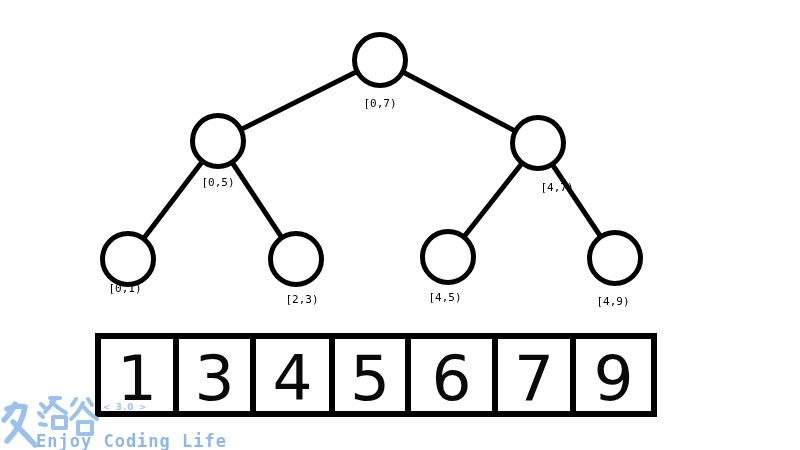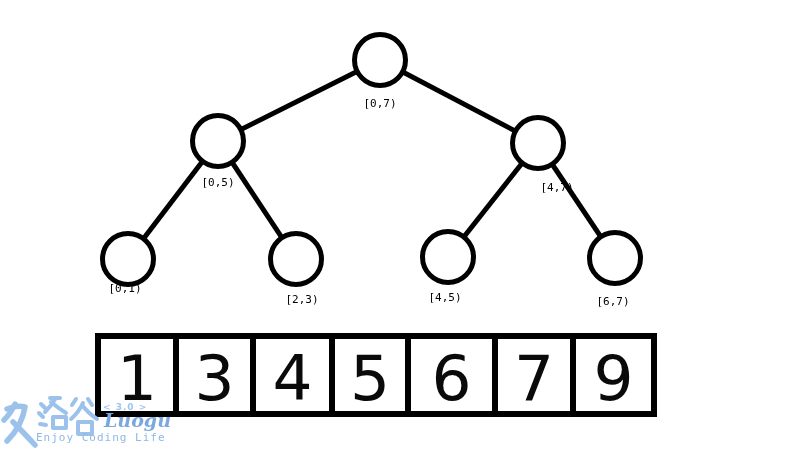--- a/index.html
+++ b/index.html
@@ -59,21 +59,21 @@
   .logo-glyphs{position:absolute;left:0;top:0;}
   .logo-version{
     position:absolute;left:103px;top:10px;font-size:9px;font-weight:bold;
     color:#9fc4f0;letter-spacing:1px;font-family:"DejaVu Sans",sans-serif;white-space:nowrap;
   }
   .logo-name{
     position:absolute;left:104px;top:17px;font-size:19px;font-style:italic;font-weight:bold;
     color:#7aa7e0;font-family:"DejaVu Serif",serif;white-space:nowrap;
   }
   .logo-tagline{
-    position:absolute;left:36px;top:39px;font-size:11px;font-weight:normal;
+    position:absolute;left:36px;top:39px;font-size:17px;font-weight:bold;
     color:#8fb8e8;letter-spacing:1px;font-family:"DejaVu Sans Mono",monospace;white-space:nowrap;
   }
   .sr-only{
     position:absolute;width:1px;height:1px;overflow:hidden;clip:rect(0 0 0 0);
     white-space:nowrap;
   }
 </style>
 </head>
 <body>
 
@@ -97,21 +97,21 @@
   <div class="tree-node n-l1"></div>
   <div class="tree-node n-l2"></div>
   <div class="tree-node n-l3"></div>
 
   <div class="node-label lb-root">[0,7)</div>
   <div class="node-label lb-il">[0,5)</div>
   <div class="node-label lb-ir">[4,7)</div>
   <div class="node-label lb-l0">[0,1)</div>
   <div class="node-label lb-l1">[2,3)</div>
   <div class="node-label lb-l2">[4,5)</div>
-  <div class="node-label lb-l3">[6,7)</div>
+  <div class="node-label lb-l3">[4,9)</div>
 
   <div class="array">
     <div class="cell">1</div>
     <div class="cell">3</div>
     <div class="cell">4</div>
     <div class="cell">5</div>
     <div class="cell">6</div>
     <div class="cell">7</div>
     <div class="cell">9</div>
   </div>
@@ -140,17 +140,16 @@
           <path d="M76,7 L72,13"></path>
           <path d="M88,7 L92,13"></path>
           <path d="M83,11 Q79,20 71,27"></path>
           <path d="M82,13 Q88,21 97,27"></path>
           <path d="M78,30 h14 v12 h-14 z"></path>
         </g>
       </g>
     </svg>
     <span class="sr-only">洛谷</span>
     <div class="logo-version">&lt; 3.0 &gt;</div>
-    <div class="logo-name">Luogu</div>
     <div class="logo-tagline">Enjoy Coding Life</div>
   </div>
 
 </div>
 
 </body></html>

